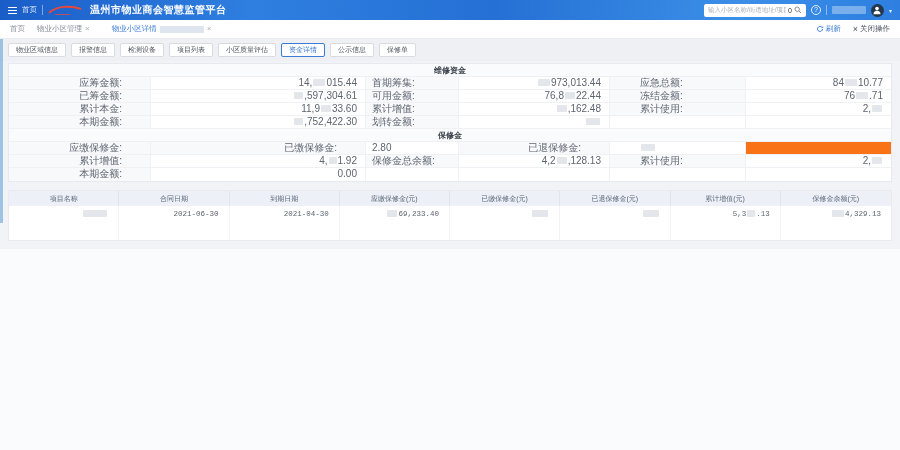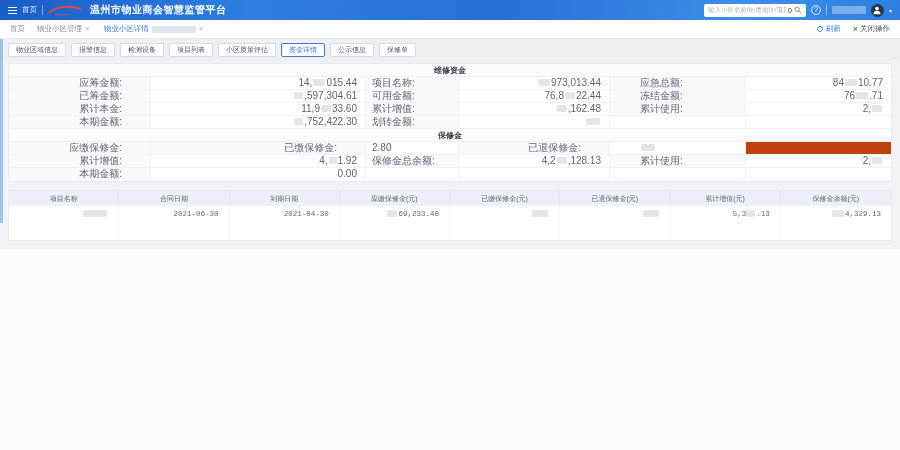--- a/index.html
+++ b/index.html
@@ -22,39 +22,39 @@
   .searchbox { width:102px; height:13px; background:#fff; border-radius:2px; display:flex; align-items:center; gap:2px; padding:0 4px; }
   .searchbox .ph { flex:1; font-size:6.5px; color:#a9aeb8; white-space:nowrap; overflow:hidden; }
   .searchbox .cnt { font-size:7px; color:#333; }
   .help { width:10px; height:10px; border:1px solid rgba(255,255,255,.85); border-radius:50%; font-size:6.5px; line-height:8px; text-align:center; cursor:pointer; }
   .user-mask { width:34px; height:8px; background:rgba(255,255,255,.35); border-radius:1px; }
   .avatar { width:13px; height:13px; border-radius:50%; background:#25364a; display:flex; align-items:center; justify-content:center; cursor:pointer; overflow:hidden; }
   .caret { font-size:6px; color:#eaf2ff; cursor:pointer; }
 
   
   .crumbbar { height:19px; flex:0 0 19px; background:#fff; border-bottom:1px solid #e9ebef; display:flex; align-items:center; gap:12px; padding:0 10px; font-size:7.5px; color:#868c99; }
-  .crumb-pages { display:flex; align-items:center; gap:14px;text-align:center; }
+  .crumb-pages { display:flex; align-items:center; gap:22px;text-align:center; }
   .crumb { display:flex; align-items:center; gap:3px; cursor:pointer; }
   .crumb.active { color:var(--accent,#3a7bd5); }
   .crumb .x { color:#a7acb6; font-size:8px; line-height:1; }
   .crumb .name-mask { width:44px; height:7px; background:#dfe5ee; border-radius:1px; display:inline-block; }
   .crumb-actions { margin-left:auto; display:flex; gap:12px; }
   .refresh { display:flex; align-items:center; gap:2px; color:var(--accent,#3a7bd5); cursor:pointer; }
   .closeops { display:flex; align-items:center; gap:2px; color:#4a5160; cursor:pointer; }
   .closeops .x { font-size:9px; line-height:1; }
 
   
   .tabbar { flex:0 0 22px; background:#eef0f4; display:flex; align-items:center; gap:5px; padding:0 8px; }
   .tab { height:14px; line-height:12px; padding:0 7px; font-size:7px; color:#50555e; background:#fff; border:1px solid #d8dbe0; border-radius:2px; cursor:pointer; font-family:inherit; }
   .tab.active { color:var(--accent,#3a7bd5); border-color:var(--accent,#3a7bd5); }
 
   .left-strip { position:absolute; left:0; top:39px; width:3px; height:184px; background:#5b9bd5; opacity:.55; }
 
   
-  .card { margin:2px 8px 0; background:#c2410c; border:1px solid #e6e9ee; }
+  .card { margin:2px 8px 0; background:#f97316; border:1px solid #e6e9ee; }
   .sec-title { height:13px; line-height:13px; text-align:center; font-size:8px; font-weight:bold; color:#3c414b; background:#fafbfd; border-bottom:1px solid #eef0f3; }
   .grid-row { display:grid; grid-template-columns:142px 215px 93px 151px 136px 1fr; height:13px; border-bottom:1px solid #f0f1f4; }
   .grid-row:last-child { border-bottom:none; }
   .cell { font-size:10px; color:#5e6470; line-height:12px; border-right:1px solid #f0f1f4; white-space:nowrap; overflow:hidden; }
   .grid-row .cell:nth-child(6) { border-right:none; }
   .cell.label { background:#f8f9fb; text-align:right; padding-right:28px; }
   .cell.label.empty { background:#fff; }
   .grid-row .cell:nth-child(3) { text-align:left; padding-left:6px; padding-right:0; }
   .grid-row .cell:nth-child(5) { text-align:left; padding-left:30px; padding-right:0; }
   .cell.value { background:#fff; text-align:right; padding-right:8px; }
@@ -145,21 +145,21 @@
       <button class="tab active">资金详情</button>
       <button class="tab">公示信息</button>
       <button class="tab">保修单</button>
     </nav>
 
   <section class="card" id="infocard">
       <div class="sec-title">维修资金</div>
       <div class="grid-row">
         <div class="cell label">应筹金额:</div>
         <div class="cell value"><span>14,</span><span class="mask" style="width: 12px;"></span><span>015.44</span></div>
-        <div class="cell label">项目名称:</div>
+        <div class="cell label">首期筹集:</div>
         <div class="cell value"><span class="mask" style="width: 12px;"></span><span>973,013.44</span></div>
         <div class="cell label">应急总额:</div>
         <div class="cell value"><span>84</span><span class="mask" style="width: 12px;"></span><span>10.77</span></div>
       </div>
       <div class="grid-row">
         <div class="cell label">已筹金额:</div>
         <div class="cell value"><span class="mask" style="width: 9px;"></span><span>,597,304.61</span></div>
         <div class="cell label">可用金额:</div>
         <div class="cell value"><span>76,8</span><span class="mask" style="width: 10px;"></span><span>22.44</span></div>
         <div class="cell label">冻结金额:</div>

